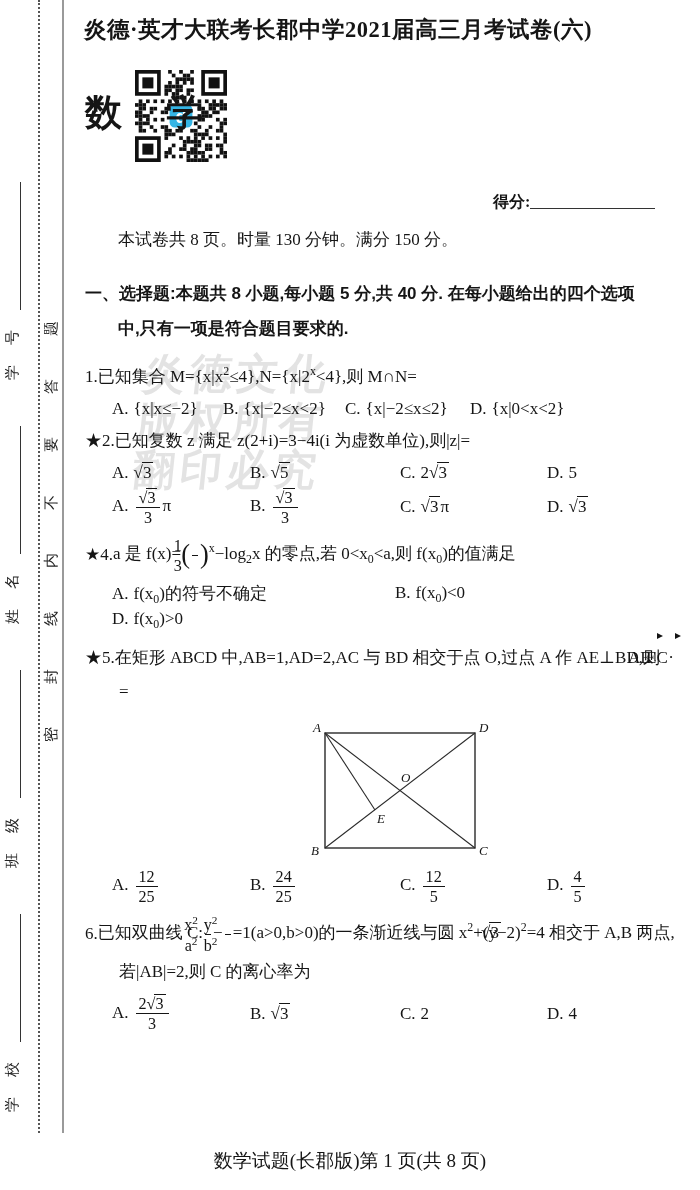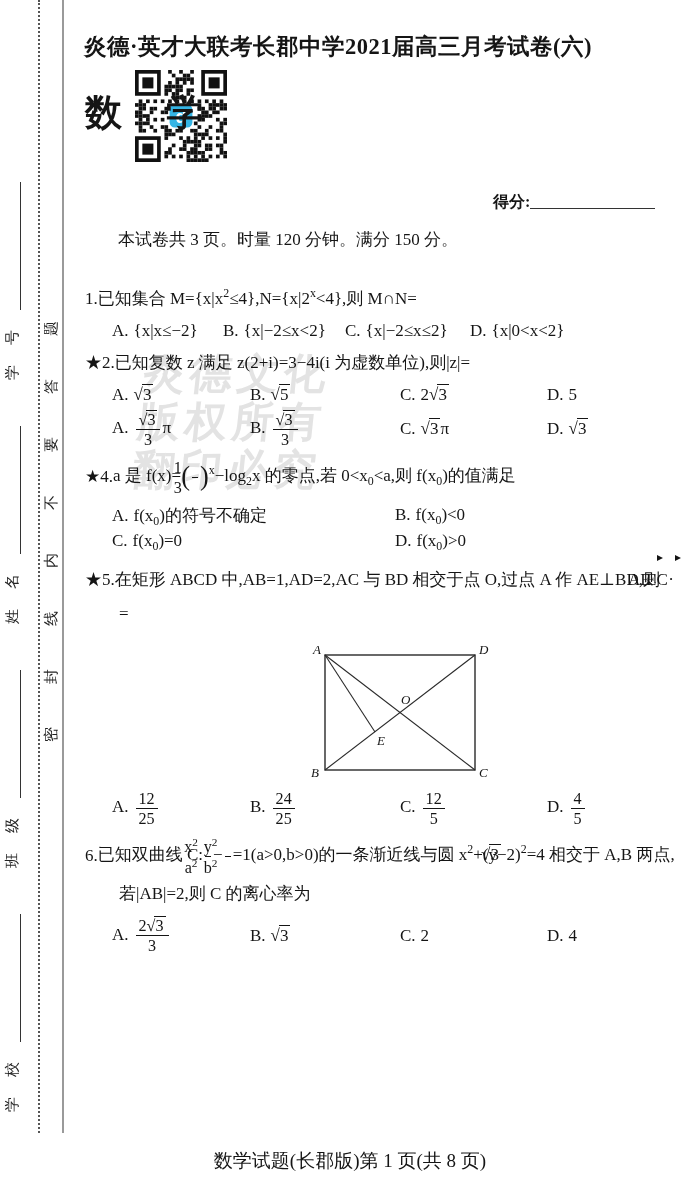--- a/index.html
+++ b/index.html
@@ -16,21 +16,21 @@
   .mblank{display:inline-block;width:128px;height:13px;border-bottom:1.3px solid #333;vertical-align:middle;}
   .margin-inner{position:absolute;left:42px;top:742px;transform:rotate(-90deg);transform-origin:0 0;
         white-space:nowrap;font-size:15px;color:#222;letter-spacing:43px;}
 
   
   .watermark{position:absolute;left:138px;top:350px;z-index:0;color:#bdbdbd;opacity:.42;
         font-size:42px;font-weight:bold;letter-spacing:5px;line-height:48px;transform:skewX(-6deg);
         font-family:"Liberation Sans",sans-serif;}
 
   
-  .header-title{position:absolute;left:84px;top:31px;width:610px;font-size:22.5px;font-weight:bold;
+  .header-title{position:absolute;left:84px;top:14px;width:610px;font-size:22.5px;font-weight:bold;
         letter-spacing:.5px;z-index:1;}
   .qr{position:absolute;left:135px;top:70px;width:92px;height:92px;z-index:1;}
   .subject-title{position:absolute;left:85px;top:88px;width:600px;text-align:left;font-size:37px;
         font-weight:bold;word-spacing:34px;z-index:1;font-family:"Liberation Sans",sans-serif;}
   .score{position:absolute;left:493px;top:192px;font-size:16px;font-weight:bold;z-index:1;
         font-family:Liberation Serif, serif;}
   .score-line{display:inline-block;width:125px;height:15px;border-bottom:1.5px solid #333;vertical-align:-2px;}
   .exam-info{position:absolute;left:118px;top:228px;font-size:17px;z-index:1;}
 
   
@@ -274,23 +274,27 @@
       <rect x="0" y="18" width="7" height="7" fill="#111"></rect>
       <rect x="1" y="19" width="5" height="5" fill="#fff"></rect>
       <rect x="2" y="20" width="3" height="3" fill="#111"></rect>
       <rect x="9.4" y="9.4" width="6.2" height="6.2" rx="1.4" fill="#35b5e5"></rect>
       <text x="12.5" y="14.5" font-size="5" font-weight="bold" text-anchor="middle" fill="#fff" font-family="sans-serif">d</text>
     </svg>
   <div class="subject-title">数 学</div>
   <div class="score">
     <span>得分:</span><span class="score-line"></span>
   </div>
-  <div class="exam-info">本试卷共 3 页。时量 120 分钟。满分 150 分。</div>
+  <div class="exam-info">本试卷共 8 页。时量 130 分钟。满分 150 分。</div>
 
   <div class="content">
+    <div class="section-title">
+      <div>一、选择题:本题共 8 小题,每小题 5 分,共 40 分. 在每小题给出的四个选项</div>
+      <div class="section-line2">中,只有一项是符合题目要求的.</div>
+    </div>
     <div id="question-list">
   <div class="q">
     <div class="qtext"><span class="qnum">1.</span><span>已知集合 M={x|x<sup>2</sup>≤4},N={x|2<sup>x</sup>&lt;4},则 M∩N=</span></div>
 
     <div class="opts row-tight">
             <span class="opt"><span class="opt-label">A.</span><span>{x|x≤−2}</span></span>
             <span class="opt"><span class="opt-label">B.</span><span>{x|−2≤x&lt;2}</span></span>
             <span class="opt"><span class="opt-label">C.</span><span>{x|−2≤x≤2}</span></span>
             <span class="opt"><span class="opt-label">D.</span><span>{x|0&lt;x&lt;2}</span></span>
           </div>
@@ -325,21 +329,20 @@
 
   <div class="q">
     <div class="qtext"><span class="qnum">★4.</span><span>a 是 f(x)=<span class="bigp">(</span><span class="frac">
                 <span class="fn">1</span>
                 <span class="fd">3</span>
               </span><span class="bigp">)</span><sup>x</sup>−log<sub>2</sub>x 的零点,若 0&lt;x<sub>0</sub>&lt;a,则 f(x<sub>0</sub>)的值满足</span></div>
 
     <div class="opts grid2">
             <span class="opt"><span class="opt-label">A.</span><span>f(x<sub>0</sub>)的符号不确定</span></span>
             <span class="opt"><span class="opt-label">B.</span><span>f(x<sub>0</sub>)&lt;0</span></span>
-            <span class="opt"><span class="opt-label">C.</span><span>f(x<sub>0</sub>)=0</span></span>
             <span class="opt"><span class="opt-label">D.</span><span>f(x<sub>0</sub>)&gt;0</span></span>
           </div>
   </div>
 
   <div class="q">
     <div class="qtext"><span class="qnum">★5.</span><span>在矩形 ABCD 中,AB=1,AD=2,AC 与 BD 相交于点 O,过点 A 作 AE⊥BD,则<span class="vec">AE</span> · <span class="vec">EC</span>=</span></div>
     <svg class="fig" width="212" height="142" viewBox="0 0 212 142" style="display: block;">
       <rect x="32" y="14" width="150" height="115" fill="none" stroke="#2a2a2a" stroke-width="1.4"></rect>
       <line x1="32" y1="14" x2="182" y2="129" stroke="#2a2a2a" stroke-width="1.1"></line>
       <line x1="32" y1="129" x2="182" y2="14" stroke="#2a2a2a" stroke-width="1.1"></line>

